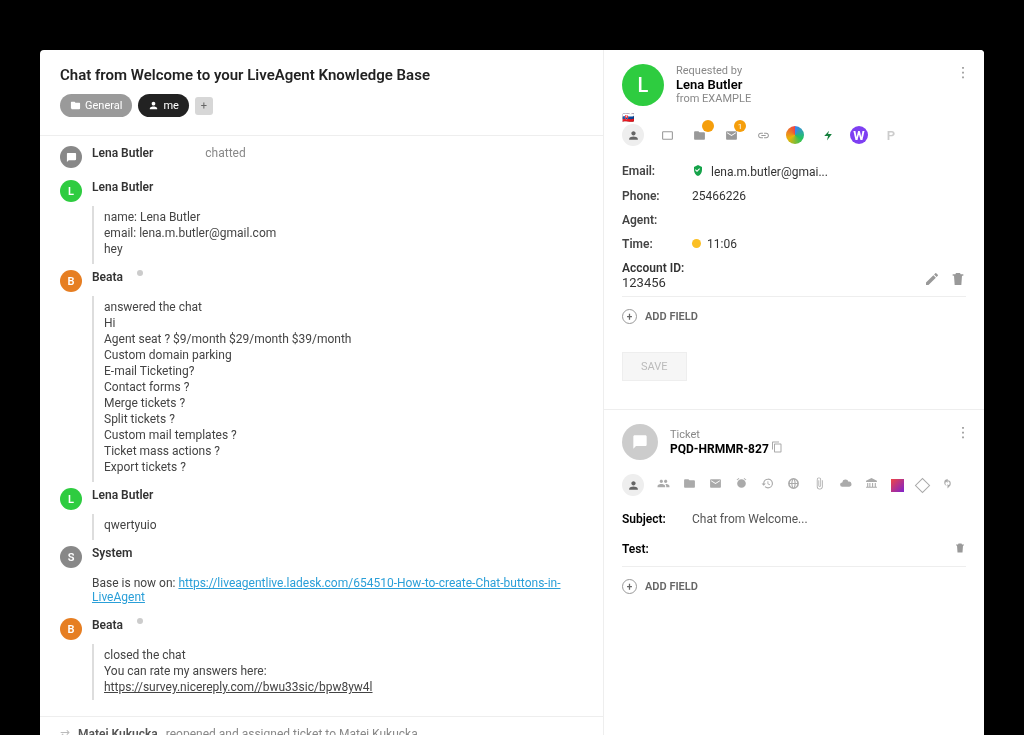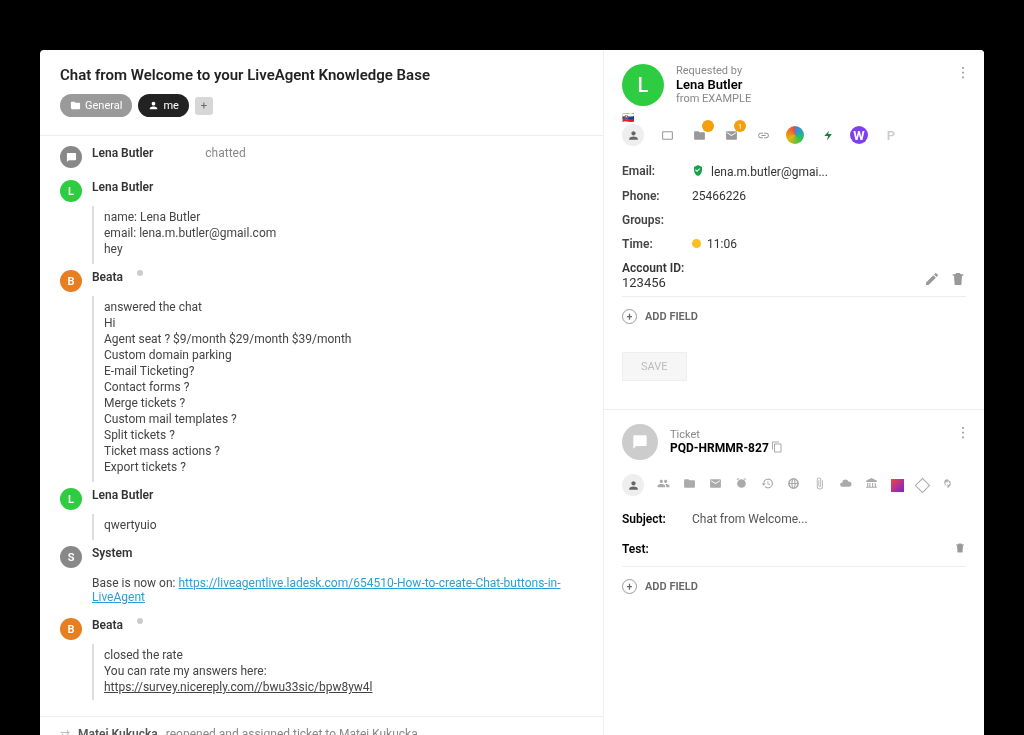--- a/index.html
+++ b/index.html
@@ -71,21 +71,21 @@
 
 .add-field { display:flex; align-items:center; gap:8px; font-size:11px; font-weight:600; color:#666; margin-top:12px; cursor:pointer; }
 .add-field .plus-circle { width:15px; height:15px; border:1.5px solid #999; border-radius:50%; display:flex; align-items:center; justify-content:center; font-size:10px; line-height:1; }
 
 .save-btn { margin-top:28px; border:1px solid #eee; background:#f6f6f6; color:#bbb; font-size:11px; padding:7px 18px; display:inline-block; }
 
 .ticket-section { border-top:1px solid #eee; margin-top:14px; }
 .ticket-head { display:flex; gap:12px; align-items:center; }
 .ticket-avatar { width:36px; height:36px; border-radius:50%; background:#ccc; display:flex; align-items:center; justify-content:center; color:#fff; }
 .ticket-info .label { font-size:11px; color:#888; }
-.ticket-info .id-row { font-size:12px; font-weight:700; display:flex; align-items:flex-start; gap:2px; }
+.ticket-info .id-row { font-size:12px; font-weight:700; display:flex; align-items:center; gap:2px; }
 .copy-icon { color:#aaa; cursor:pointer; }
 
 .ticket-icons { display:flex; gap:13px; margin-top:14px; align-items:center; flex-wrap:wrap; }
 .t-icon { color:#aaa; font-size:13px; }
 .t-icon.circle { background:#eee; border-radius:50%; width:22px; height:22px; color:#666; display:flex; align-items:center; justify-content:center; }
 .t-icon.sq { width:13px; height:13px; background:linear-gradient(135deg,#ef4444,#7e22ce); }
 .t-icon.diamond { width:11px; height:11px; border:1.5px solid #aaa; transform:rotate(45deg); }
 
 .field-row { margin-top:16px; font-size:12px; display:flex; align-items:center; }
 .field-row .flabel { width:70px; font-weight:600; }
@@ -151,22 +151,22 @@
         <span class="dot"></span>
       </div>
       <div class="conv-body">
         <div class="line muted">answered the chat</div>
         <div class="line">Hi</div>
         <div class="line">Agent seat ?    $9/month    $29/month    $39/month</div>
         <div class="line">Custom domain parking</div>
         <div class="line">E-mail Ticketing?</div>
         <div class="line">Contact forms ?</div>
         <div class="line">Merge tickets ?</div>
+        <div class="line">Split tickets ?</div>
         <div class="line">Custom mail templates ?</div>
-        <div class="line">Split tickets ?</div>
         <div class="line">Ticket mass actions ?</div>
         <div class="line">Export tickets ?</div>
       </div>
 
       <div class="conv-row">
         <div class="avatar av-green">L</div>
         <span class="conv-name">Lena Butler</span>
       </div>
       <div class="conv-body">
         <div class="line">qwertyuio</div>
@@ -182,21 +182,21 @@
           <a href="#" class="link">https://liveagentlive.ladesk.com/654510-How-to-create-Chat-buttons-in-LiveAgent</a>
         </div>
       </div>
 
       <div class="conv-row">
         <div class="avatar av-orange">B</div>
         <span class="conv-name">Beata</span>
         <span class="dot"></span>
       </div>
       <div class="conv-body">
-        <div class="line muted">closed the rate</div>
+        <div class="line muted">closed the chat</div>
         <div class="line">You can rate my answers here:</div>
         <a href="#" class="line link">https://survey.nicereply.com//bwu33sic/bpw8yw4l</a>
       </div>
 
     </div>
 
     <div class="footer-row">
       <span style="color:#bbb;">⇄</span>
       <span class="actor">Matej Kukucka</span>
       <span>reopened and assigned ticket to Matej Kukucka</span>
@@ -266,21 +266,21 @@
                 <path d="M12 2l8 4v6c0 5.5-3.4 10.7-8 12-4.6-1.3-8-6.5-8-12V6l8-4zm-2 14l6-6-1.4-1.4L10 13.2l-2.6-2.6L6 12l4 4z"></path>
               </svg>
             <span>lena.m.butler@gmai...</span>
           </span>
         </div>
         <div class="r">
           <span class="label">Phone:</span>
           <span class="val">25466226</span>
         </div>
         <div class="r">
-          <span class="label">Groups:</span>
+          <span class="label">Agent:</span>
         </div>
         <div class="r">
           <span class="label">Time:</span>
           <span class="val"><span class="g-dot"></span><span>11:06</span></span>
         </div>
       </div>
 
       <div class="acct-row">
         <div class="acct-label">Account ID:</div>
         <div class="acct-val">123456</div>

